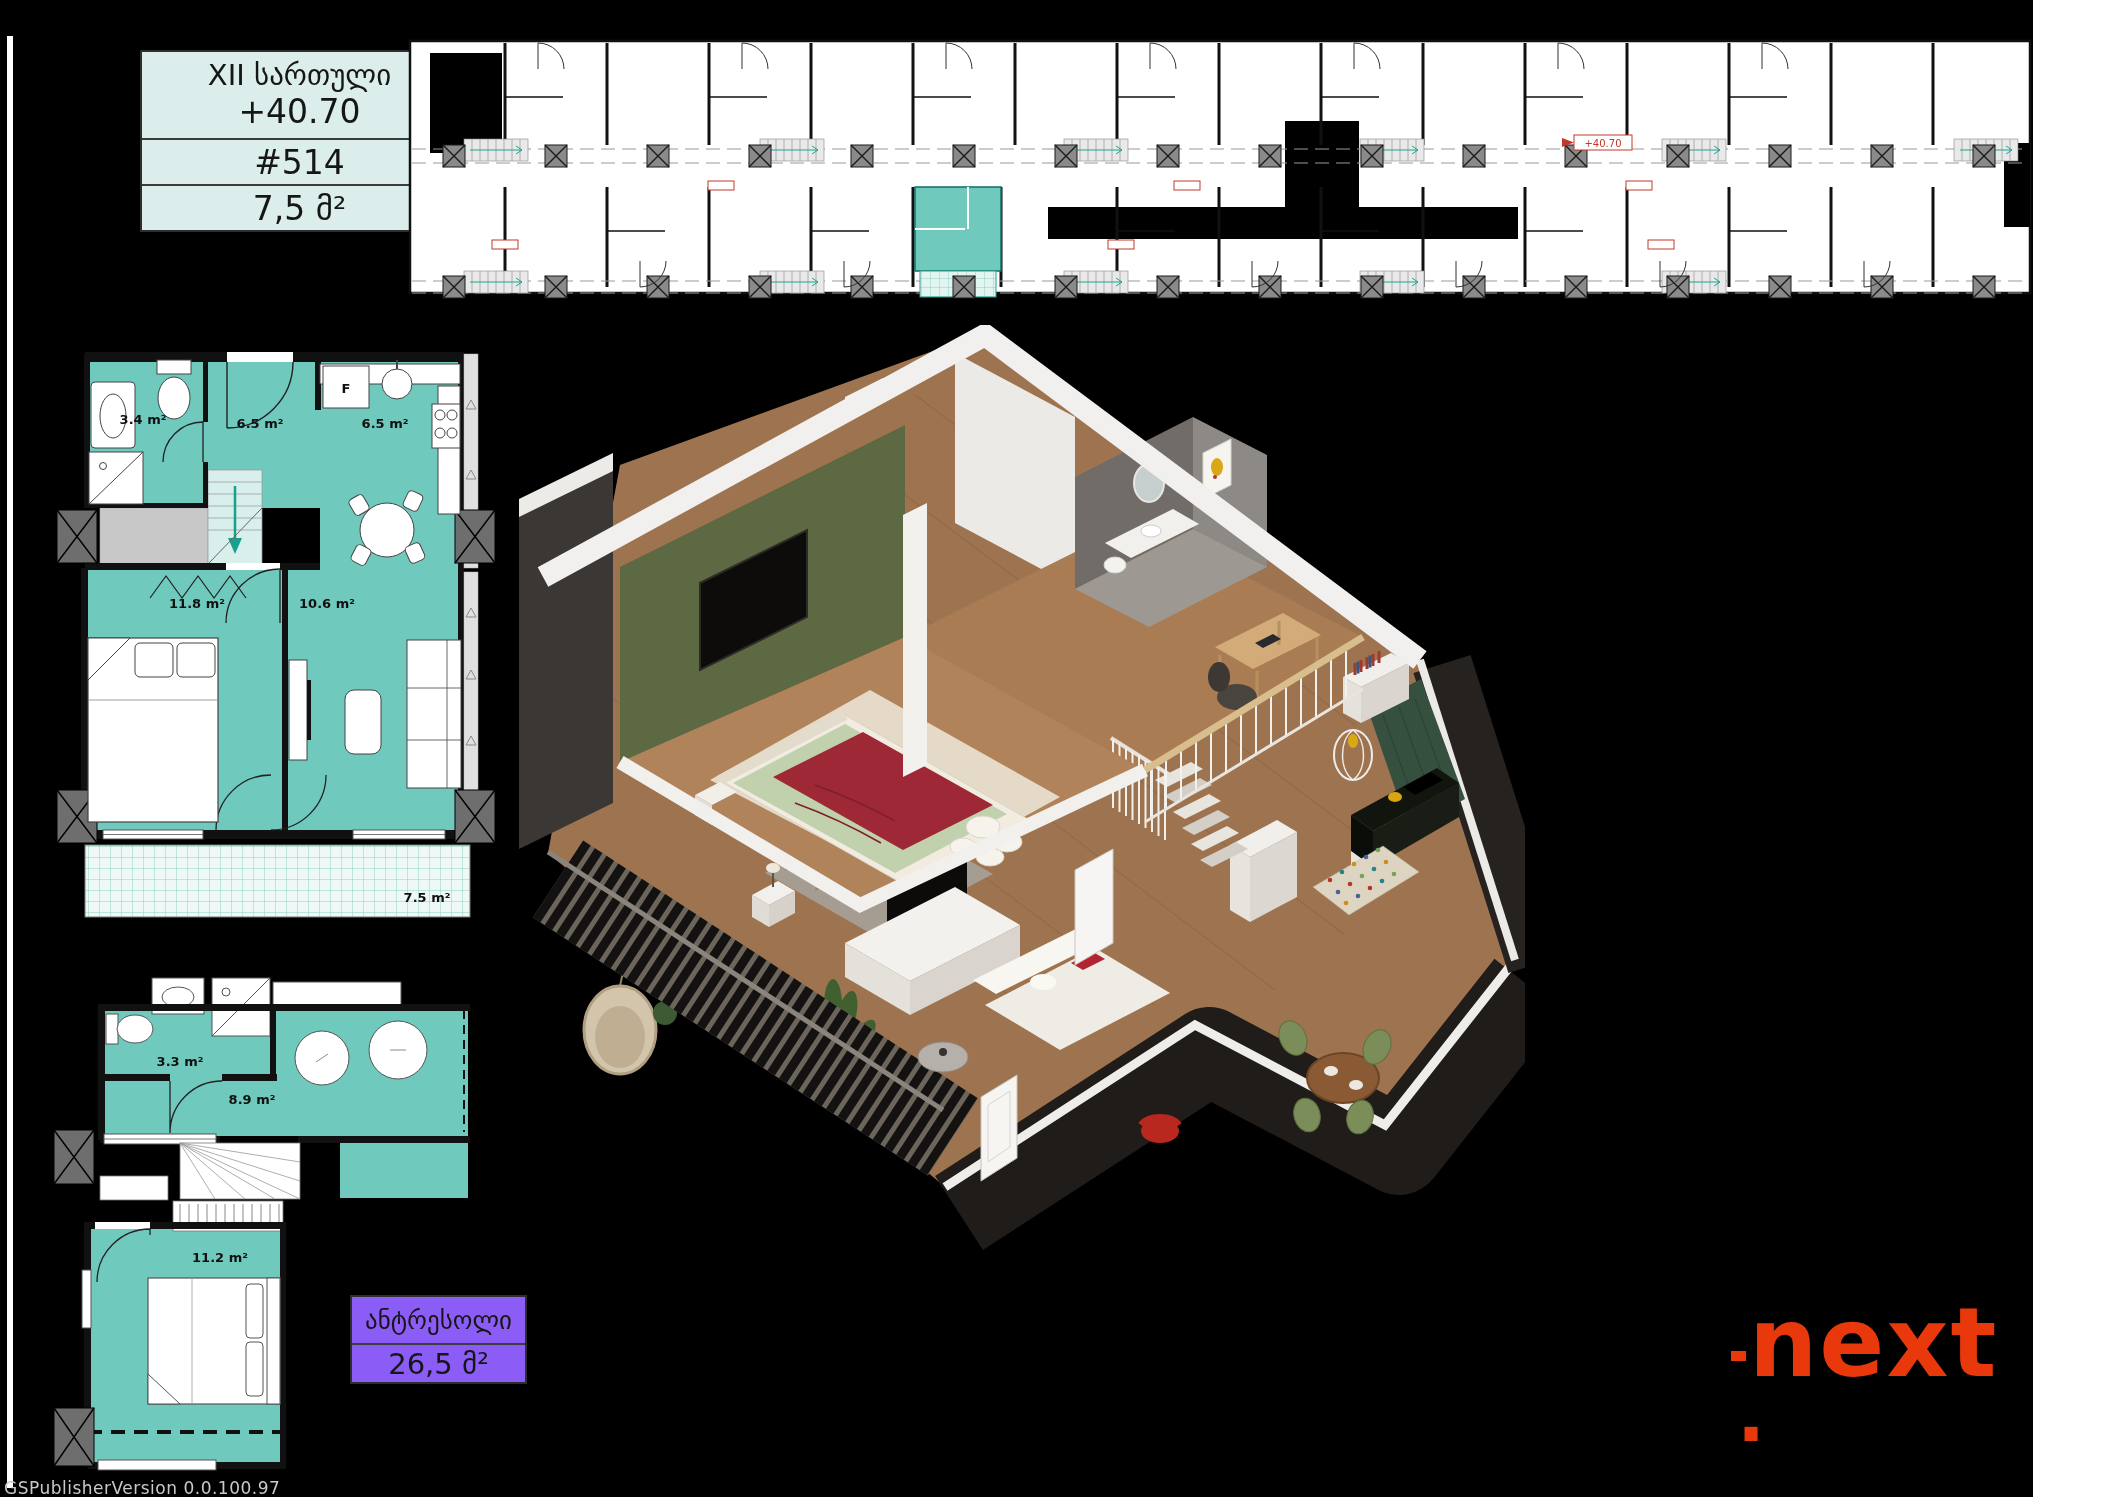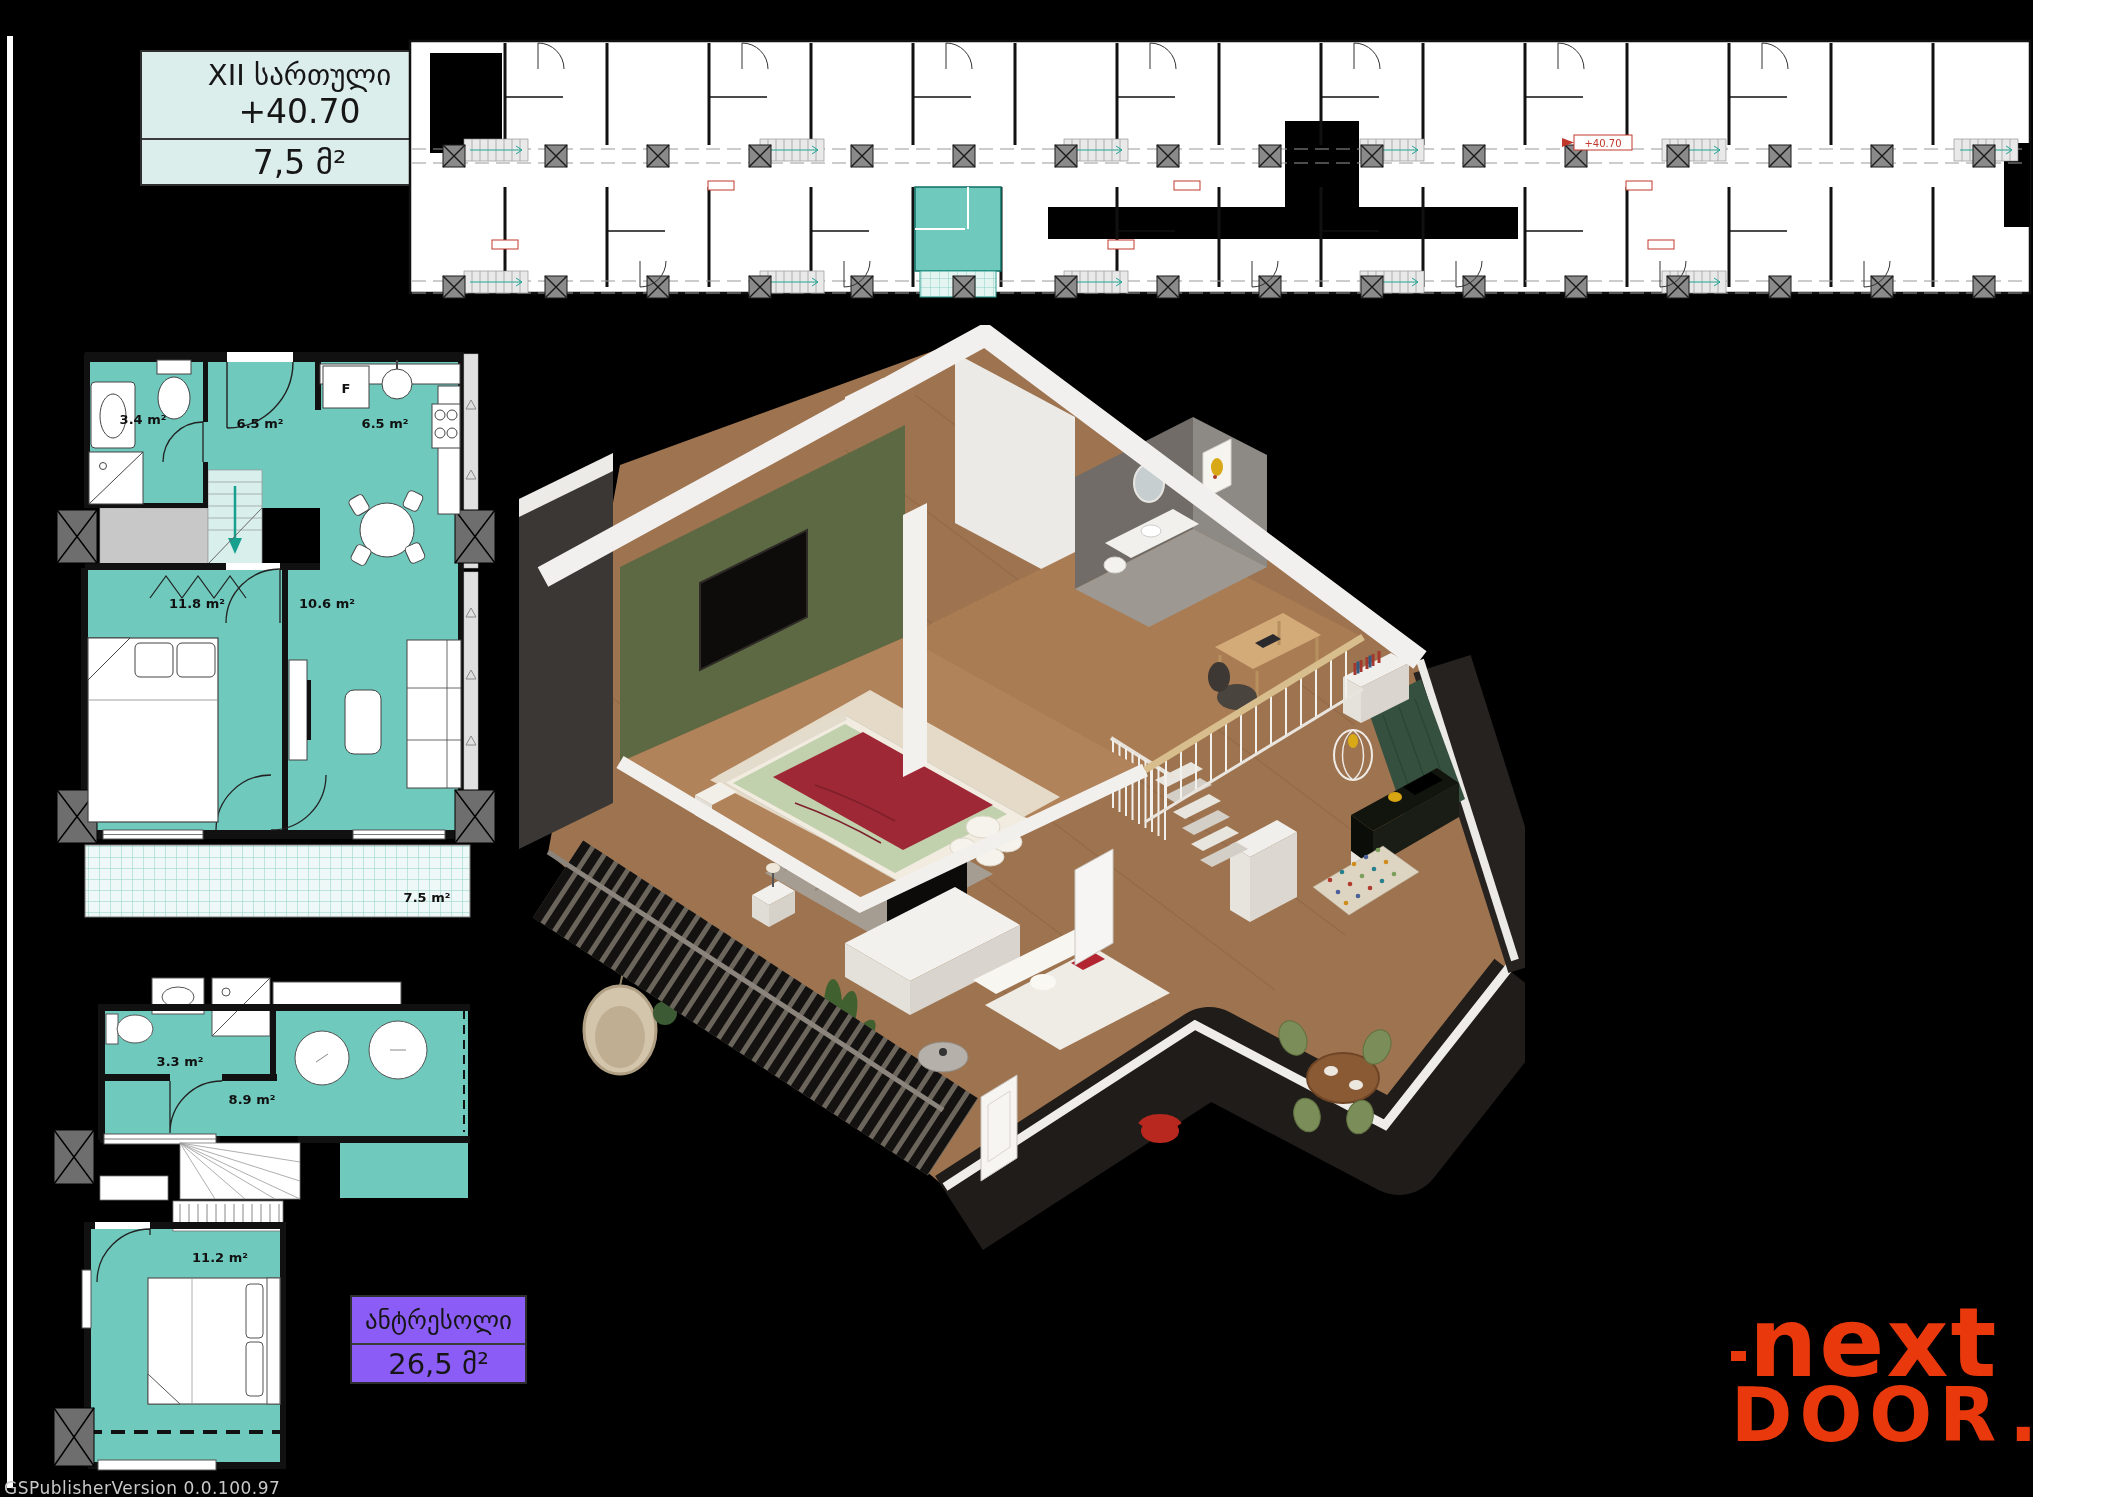--- a/index.html
+++ b/index.html
@@ -38,20 +38,21 @@
 <div class="page">
 
   <div class="abs right-strip"></div>
   <div class="abs left-line"></div>
 
   <div class="abs info-table">
     <div class="cell first">
       <div class="geo">XII სართული</div>
       <div>+40.70</div>
     </div>
+    <div class="cell">#514</div>
     <div class="cell">7,5 მ²</div>
   </div>
 
   <svg class="abs" style="left:408px;top:35px" width="1624" height="268" viewBox="0 0 1624 268">
     <defs>
       <g id="col">
           <rect x="-11" y="-11" width="22" height="22" fill="#8a8a8a" stroke="#1a1a1a"></rect>
         <path d="M-11,-11L11,11M11,-11L-11,11" stroke="#1a1a1a" stroke-width="1.4"></path>
         </g>
       <g id="stair">
@@ -598,20 +599,19 @@
     <div class="ttl">ანტრესოლი</div>
     <div class="val">26,5 მ²</div>
   </div>
 
   <div class="abs logo">
     <div class="l1">
       <span class="dash"></span>
       <span>next</span>
     </div>
     <div class="l2">
-      <span>DOOR</span>
       <span class="dot">.</span>
     </div>
   </div>
 
   <div class="abs watermark">GSPublisherVersion 0.0.100.97</div>
 
 </div>
 
 </body></html>

